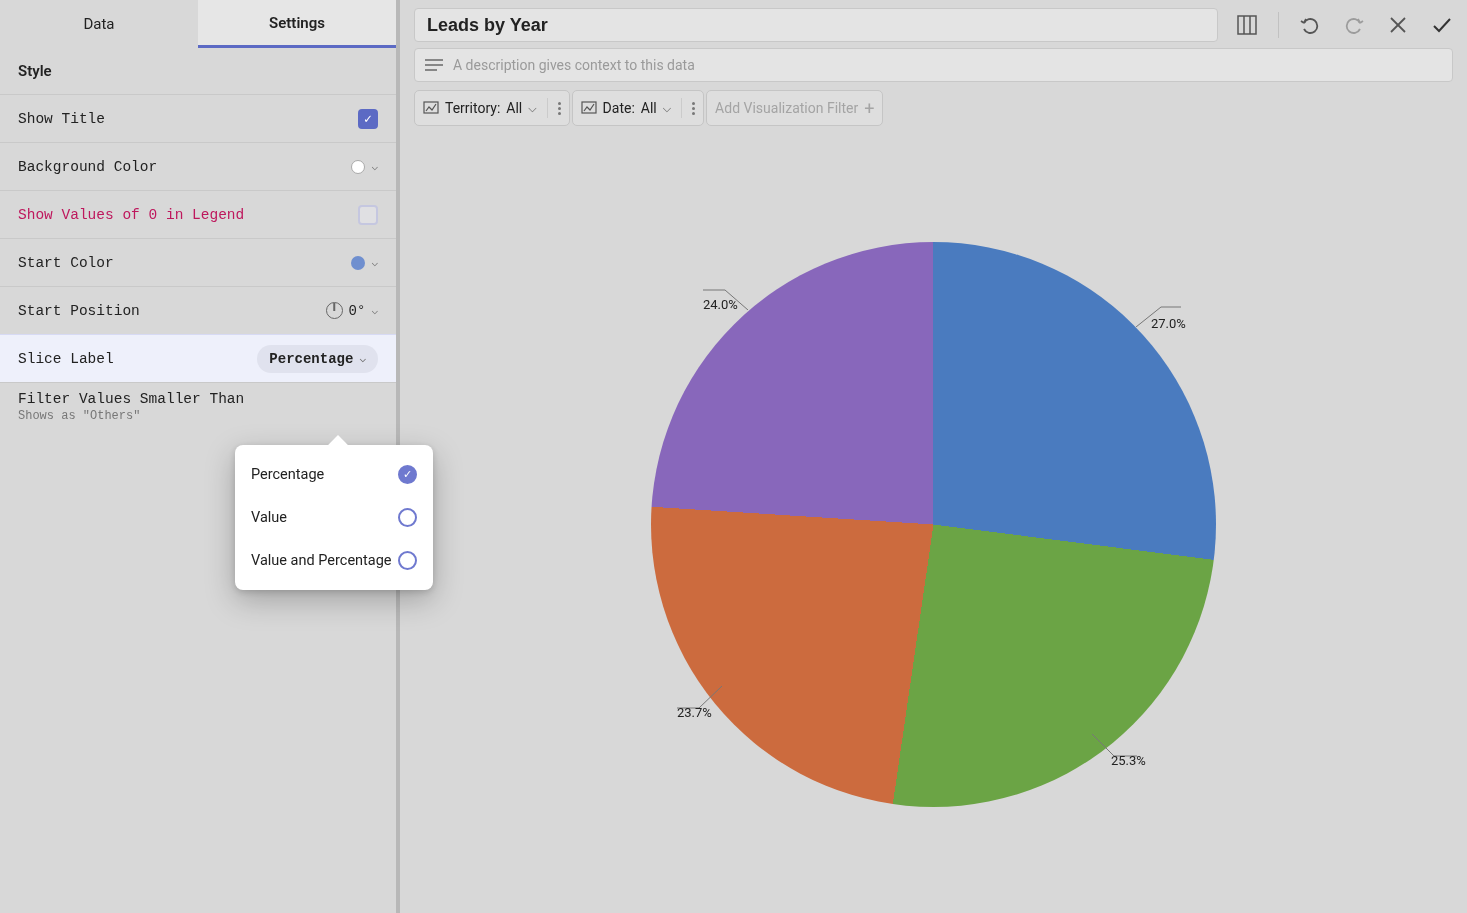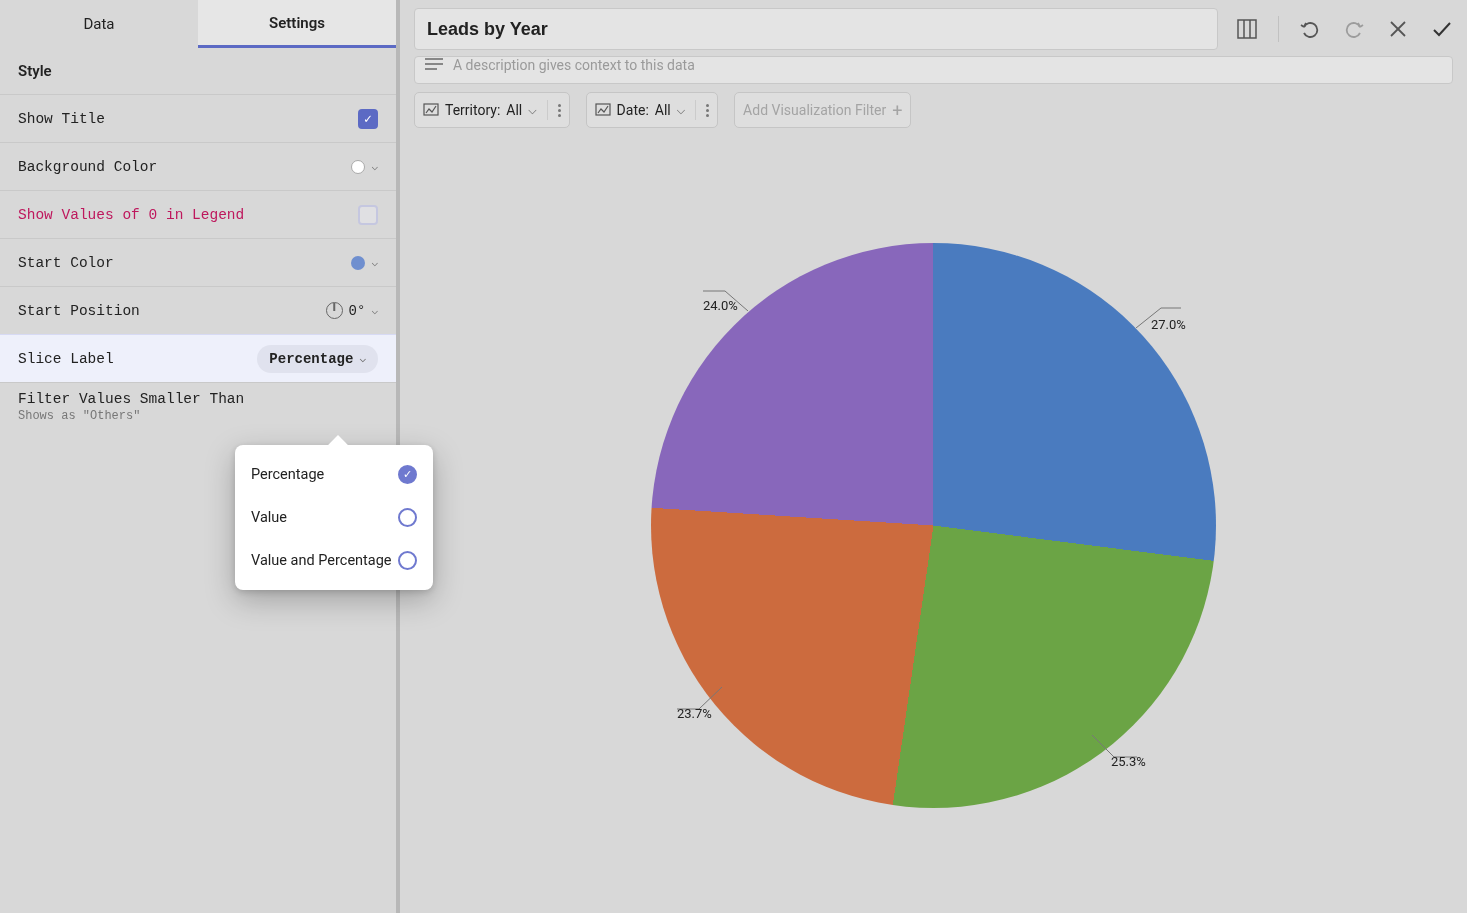--- a/index.html
+++ b/index.html
@@ -45,32 +45,32 @@
   .pop-item { display:flex; align-items:center; justify-content:space-between; padding:12px 16px; cursor:pointer; font-size:14.5px;}
   .radio { width:19px; height:19px; border:2px solid #6f79cf; border-radius:50%; display:flex; align-items:center; justify-content:center;}
   .radio.selected { background:#6f79cf; border-color:#6f79cf; }
   .radio.selected::after { content:"✓"; color:#fff; font-size:11px; }
 
   
   .main { flex:1; display:flex; flex-direction:column; background:#d8d8d8; position:relative;}
   .topbar { display:flex; align-items:center; padding:8px 10px 0 14px; gap:14px;}
   .title-wrap{flex:1;}
   .title-input{
-    width:100%; height:42px; border:1px solid #c8c8c8; border-radius:4px; background:#e4e4e4;
+    width:100%; height:34px; border:1px solid #c8c8c8; border-radius:4px; background:#e4e4e4;
     padding:0 12px; font-size:18px; font-weight:700; color:#222;
   }
   .iconbtn{ width:30px; height:30px; display:flex; align-items:center; justify-content:center; color:#575757; cursor:pointer;}
   .iconbtn.ok{color:#3a3a3a;}
   .topdivider{width:1px;height:26px;background:#c1c1c1;margin:0 2px;}
   .descbar{
-    margin:6px 14px 8px 14px; height:28px; border:1px solid #c8c8c8; border-radius:4px; background:#e4e4e4;
-    display:flex; align-items:flex-start; gap:10px; padding:0 10px;
+    margin:6px 14px 8px 14px; height:34px; border:1px solid #c8c8c8; border-radius:4px; background:#e4e4e4;
+    display:flex; align-items:center; gap:10px; padding:0 10px;
   }
   .descph{color:#9a9a9a; font-size:14px;}
-  .filters{display:flex; gap:16px; padding:0 14px 10px 14px; align-items:center;}
+  .filters{display:flex; gap:2px; padding:0 14px 10px 14px; align-items:center;}
   .filter-chip{display:flex; align-items:center; gap:6px; height:36px; border:1px solid #c5c5c5; border-radius:5px; padding:0 8px; background:#dedede; font-size:14px;}
   .filter-chip b{font-weight:400;}
   .filter-chip .vdiv{width:1px;height:20px;background:#cbcbcb;margin:0 4px;}
   .small-menu-icon{display:flex;flex-direction:column;gap:2px;}
   .small-menu-icon span{width:3px;height:3px;border-radius:50%;background:#777;}
   .add-filter{color:#a4a4a4;}
   .plus-icon{font-size:18px;color:#a4a4a4;}
 
   
   .chart-area{flex:1; position:relative; display:flex; align-items:center; justify-content:center; }

